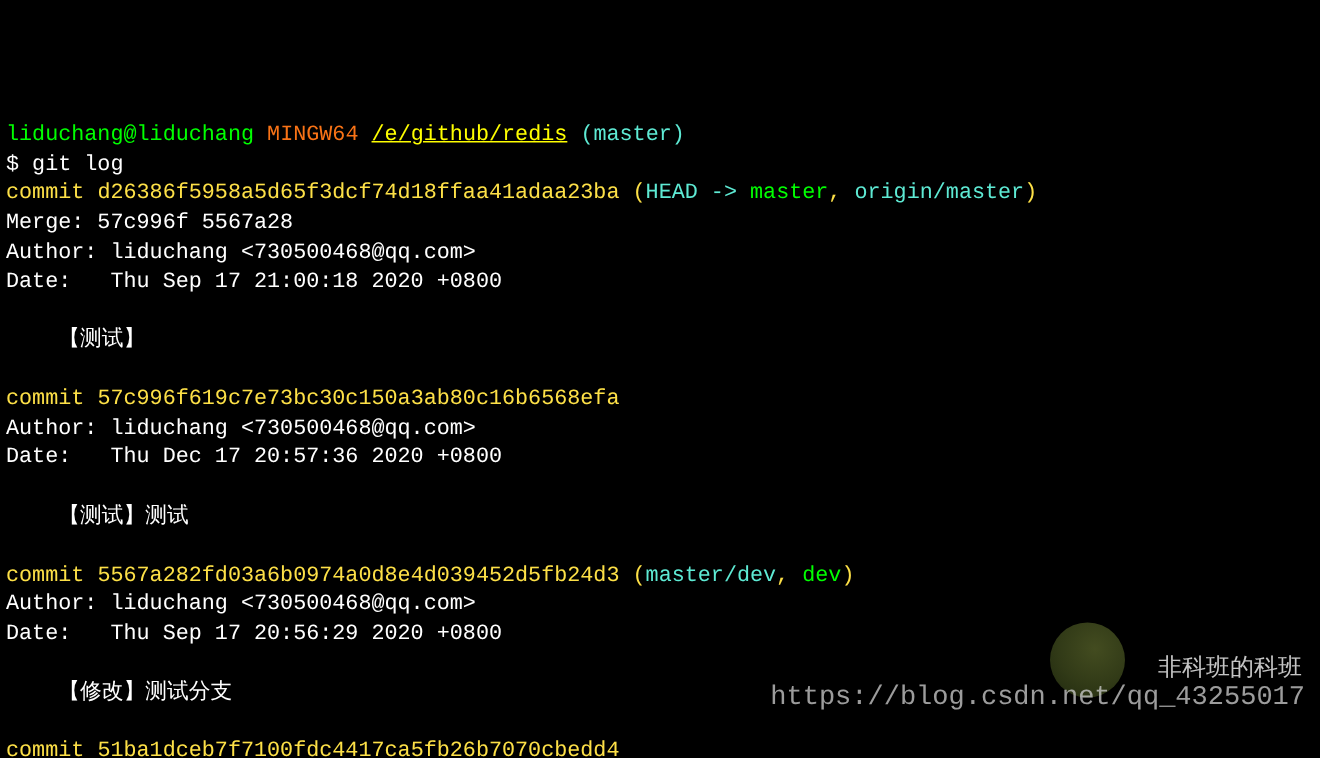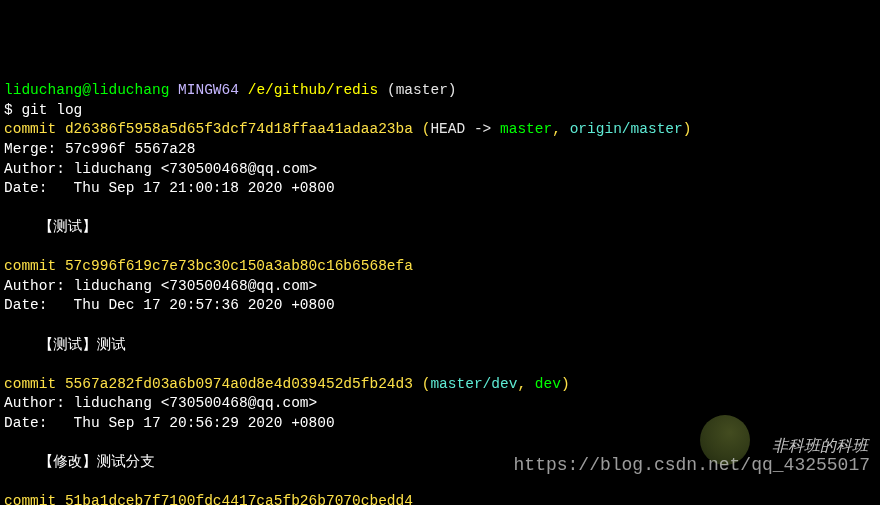--- a/index.html
+++ b/index.html
@@ -10,44 +10,43 @@
       line-height: 1.35;
       color: #ffffff;
       width: 880px;
       height: 505px;
       padding: 3px 4px;
       white-space: pre;
       overflow: hidden;
       position: relative;
     }
     .green { color: #00ff00; text-align: right; }
-    .magenta { color: #c4b5fd; }
-    .yellow { color: #ffff00; }
-    .cyan { color: #e5e5e5; }
+    .magenta { color: #f97316; }
+    .yellow { color: #ffff00; text-decoration: underline; }
+    .cyan { color: #5eead4; }
     .red { color: #5eead4; }
     .brownish { color: #fde047; }
     .watermark-logo {
       position: absolute;
       right: 130px;
       bottom: 40px;
       width: 50px;
       height: 50px;
       border-radius: 50%;
       background: radial-gradient(circle at 60% 35%, #7a8a3a 0%, #5a6a2a 55%, #3a4a1a 100%);
       opacity: 0.55;
     }
     .watermark-text {
       position: absolute;
       right: 12px;
       bottom: 48px;
       color: #e8e8e8;
       font-family: "Microsoft YaHei", sans-serif;
       font-size: 16px;
       opacity: 0.85;
-      font-style: italic;
     }
     .watermark-url {
       position: absolute;
       right: 10px;
       bottom: 28px;
       color: #d0d0d0;
       font-size: 18px;
       opacity: 0.75;
     }
   </style>

